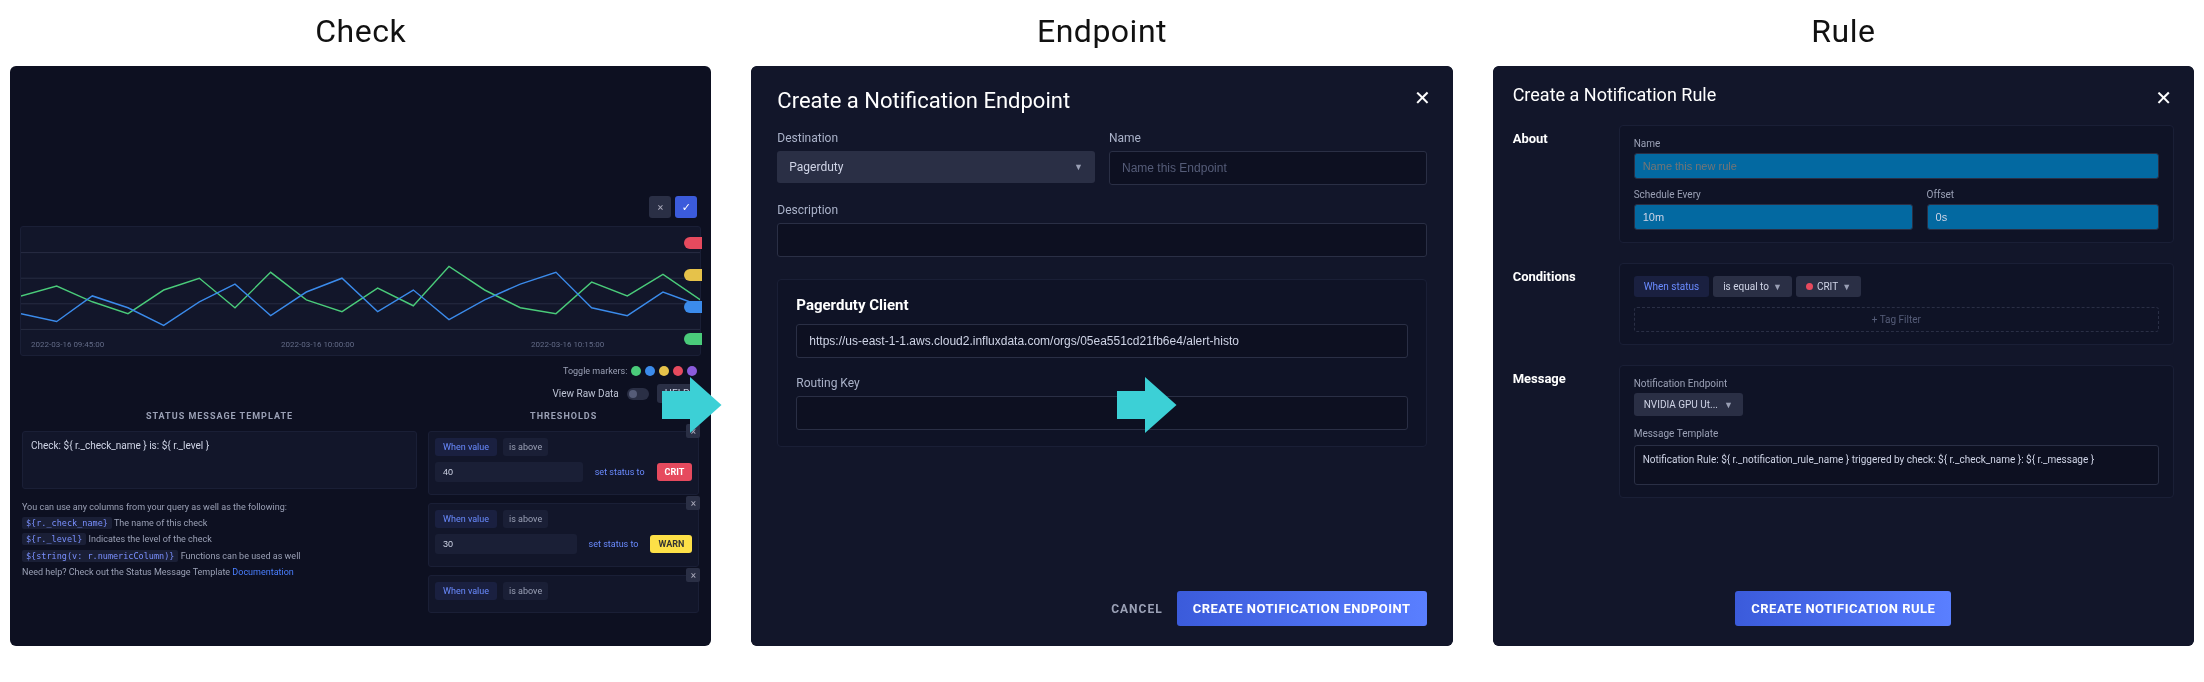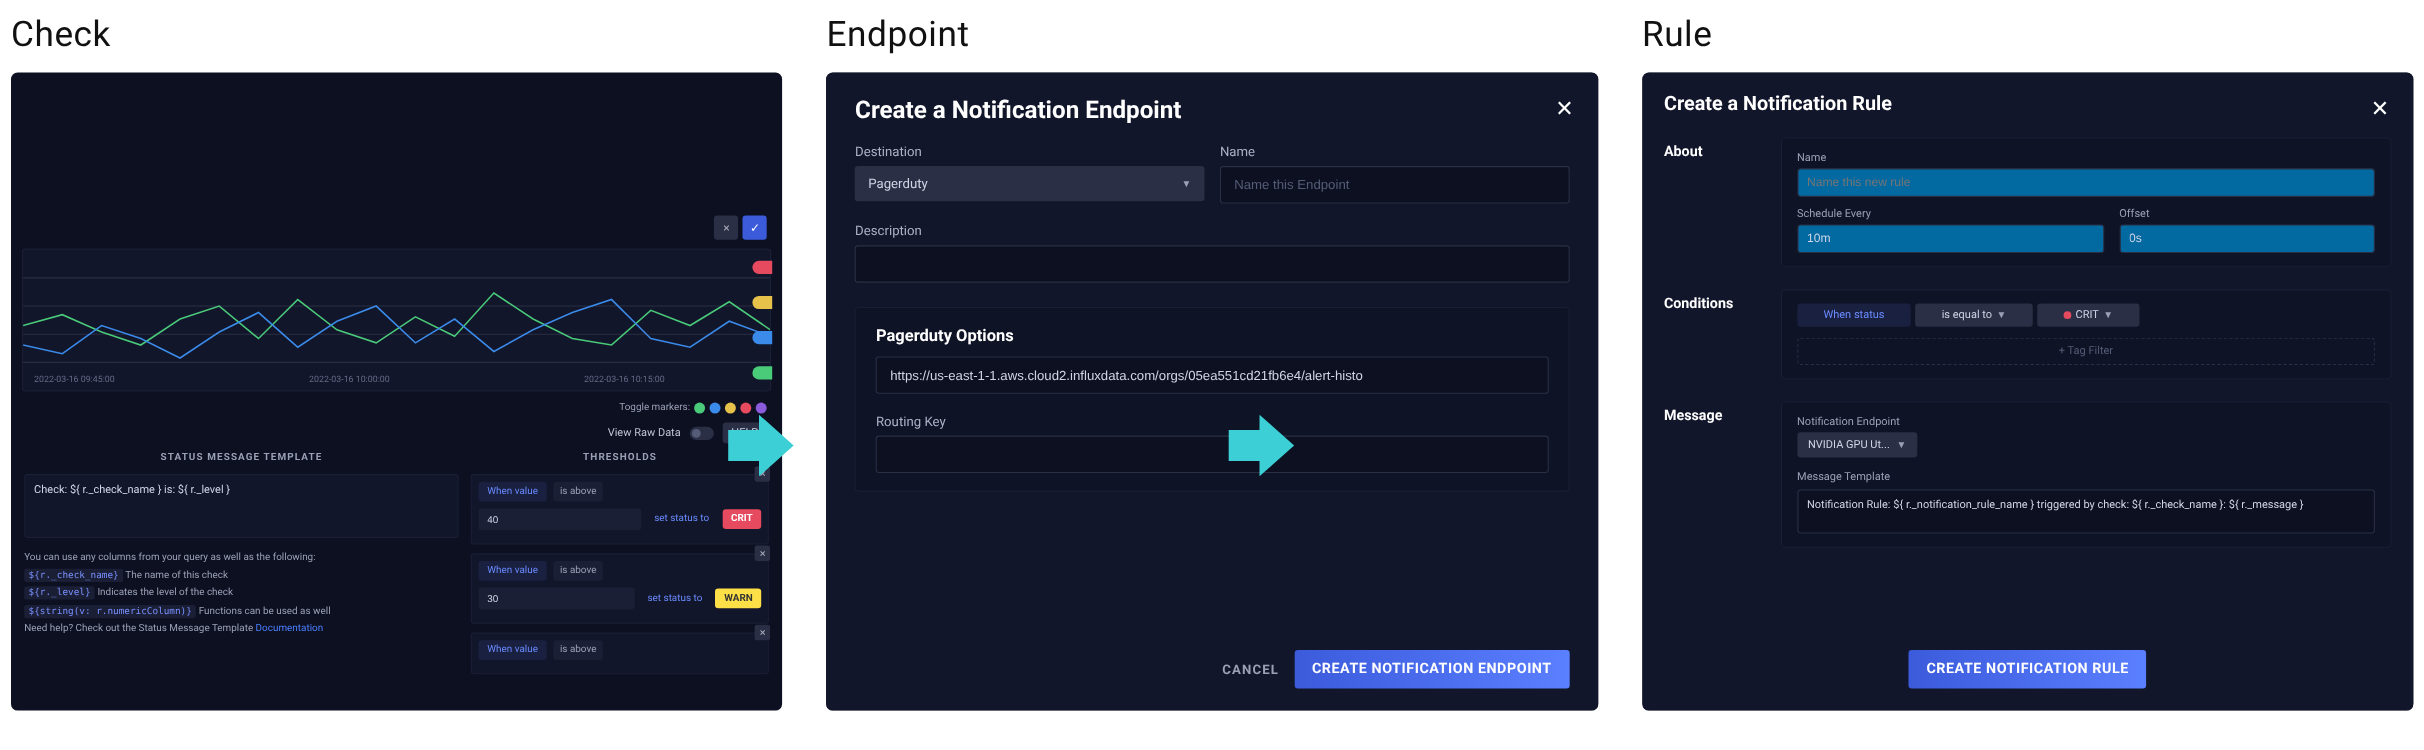--- a/index.html
+++ b/index.html
@@ -14,20 +14,21 @@
 .triptych {
   display: flex;
   gap: 40px;
   padding: 0 10px;
   position: relative;
 }
 .col {
   flex: 1;
   display: flex;
   flex-direction: column;
+  align-items: center;
 }
 .col-title {
   font-size: 32px;
   font-weight: 400;
   color: #111;
   margin: 12px 0 16px;
   letter-spacing: 0.5px;
 }
 .panel {
   background: #0d1021;
@@ -248,21 +249,21 @@
   background: #12162a;
   border-radius: 6px;
   width: 100%;
   height: 100%;
   padding: 22px 26px;
   color: #cfd4e6;
   position: relative;
 }
 .modal-title {
   font-size: 22px;
-  font-weight: 700;
+  font-weight: 400;
   color: #fff;
 }
 .modal-close {
   position: absolute;
   top: 20px; right: 22px;
   color: #fff;
   font-size: 20px;
   cursor: pointer;
 }
 .field-label {
@@ -369,21 +370,21 @@
   font-size: 11px;
   width: 100%;
 }
 .sched-row { display: flex; gap: 14px; margin-top: 10px; }
 .sched-row > div:first-child { flex: 1.2; }
 .sched-row > div:last-child { flex: 1; }
 
 .cond-pills { display: flex; gap: 4px; align-items: center; }
 .pill {
   font-size: 10px;
-  padding: 5px 24px;
+  padding: 5px 10px;
   border-radius: 3px;
   display: flex;
   align-items: center;
   gap: 4px;
 }
 .pill.when { background: #1a2040; color: #6a8bff; }
 .pill.op   { background: #2a2f45; color: #cfd4e6; }
 .pill.stat { background: #2a2f45; color: #cfd4e6; }
 .dot-crit { width: 7px; height: 7px; border-radius: 50%; background: #e64a5e; }
 .tag-filter {
@@ -536,21 +537,21 @@
           <div>
             <label class="field-label">Name</label>
             <input class="field-input" placeholder="Name this Endpoint" style="">
           </div>
         </div>
 
         <label class="field-label">Description</label>
         <input class="field-input" style="">
 
         <div class="options-box">
-          <h3>Pagerduty Options</h3>
+          <h3>Pagerduty Client</h3>
           <input class="field-input" value="https://us-east-1-1.aws.cloud2.influxdata.com/orgs/05ea551cd21fb6e4/alert-histo" style="">
           <label class="field-label">Routing Key</label>
           <input class="field-input" style="">
         </div>
 
         <div class="modal-footer">
           <span class="btn-cancel">CANCEL</span>
           <span class="btn-primary">CREATE NOTIFICATION ENDPOINT</span>
         </div>
       </div>

